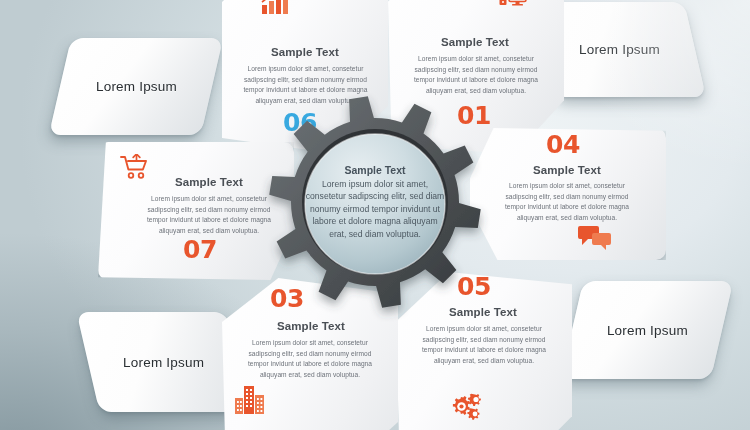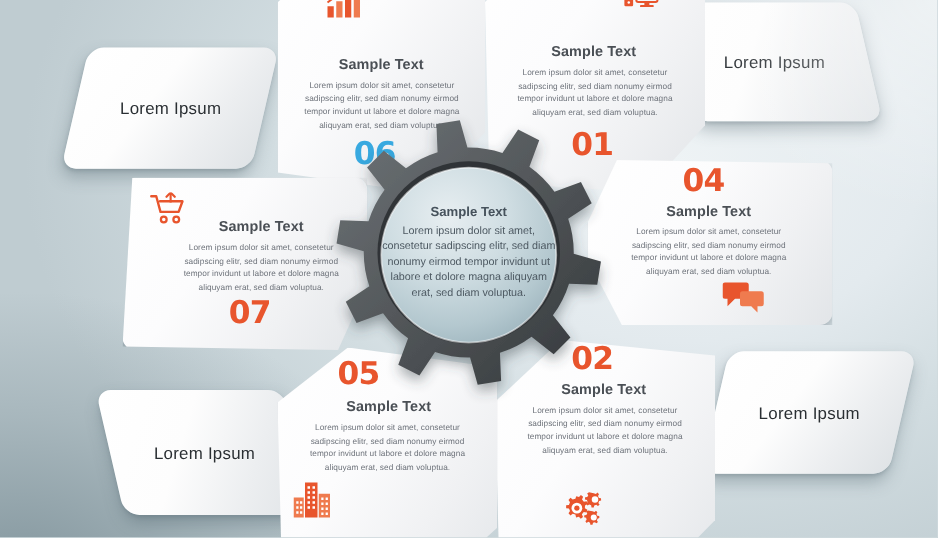--- a/index.html
+++ b/index.html
@@ -154,21 +154,21 @@
           <path d="M2 2 h17 a2 2 0 0 1 2 2 v9 a2 2 0 0 1 -2 2 h-9 l-6 6 v-6 h-2 a2 2 0 0 1 -2 -2 v-9 a2 2 0 0 1 2 -2 z" fill="#e8552d"></path>
           <path d="M16 9 h15 a2 2 0 0 1 2 2 v8 a2 2 0 0 1 -2 2 h-3 v5 l-5 -5 h-7 a2 2 0 0 1 -2 -2 v-8 a2 2 0 0 1 2 -2 z" fill="#ef7b4f"></path>
         </svg>
       </div>
     </div>
   </div>
 
   <div class="hex" style="left:396px;top:272px;width:176px;height:206px;z-index:10;">
     <div class="face" style="clip-path:polygon(30% 0%, 100% 6%, 100% 70%, 70% 96%, 2% 90%, 0% 24%);border-radius:10px;"></div>
     <div class="inner">
-      <div class="num orange" style="position:absolute;left:61px;top:2px;">02</div>
+      <div class="num orange" style="position:absolute;left:61px;top:2px;">05</div>
       <div class="stitle" style="position:absolute;left:12px;top:34px;width:150px;">Sample Text</div>
       <div class="sbody" style="position:absolute;left:18px;top:52px;width:140px;">Lorem ipsum dolor sit amet, consetetur sadipscing elitr, sed diam nonumy eirmod tempor invidunt ut labore et dolore magna aliquyam erat, sed diam voluptua.</div>
       <div style="position:absolute;left:54px;top:120px;width:34px;height:30px;" class="ico">
         <svg viewBox="0 0 34 30">
           <g fill="#e8552d">
             <path d="M11 5 l2.2 .6 1.5-1.7 1.8 1.5-.9 2.1 1.5 1.8 2.2-.4.7 2.3-2 1.1-.1 2.3 2 1.1-.7 2.3-2.2-.4-1.5 1.8.9 2.1-1.8 1.5-1.5-1.7-2.2.6-.6-2.2-2.2-.7-1.7 1.4-1.6-1.7 1.2-1.9-.9-2.1-2.2-.2v-2.4l2.2-.2.9-2.1-1.2-1.9 1.6-1.7 1.7 1.4 2.2-.7z"></path>
             <circle cx="11.5" cy="14.5" r="4.3" fill="#fff"></circle>
             <circle cx="11.5" cy="14.5" r="2.1" fill="#e8552d"></circle>
             <path d="M25 2.5 l1.7 .6 1.3-1.1 1.2 1.3-.8 1.5 .7 1.6 1.7.1.1 1.8-1.6.5-.6 1.6 1 1.3-1.4 1.1-1.3-1-1.6.5-.4 1.7-1.8-.1-.3-1.7-1.5-.7-1.4.9-1.1-1.4 1.1-1.3-.4-1.7-1.7-.4.2-1.8 1.7-.2.8-1.5-.9-1.4 1.5-1z"></path>
             <circle cx="26" cy="7.5" r="2.6" fill="#fff"></circle>
@@ -176,21 +176,21 @@
             <circle cx="25" cy="22" r="2.4" fill="#fff"></circle>
           </g>
         </svg>
       </div>
     </div>
   </div>
 
   <div class="hex" style="left:222px;top:278px;width:176px;height:200px;z-index:10;">
     <div class="face" style="clip-path:polygon(32% 0%, 100% 8%, 100% 72%, 70% 96%, 2% 90%, 0% 22%);border-radius:10px;"></div>
     <div class="inner">
-      <div class="num orange" style="position:absolute;left:48px;top:8px;">05</div>
+      <div class="num orange" style="position:absolute;left:48px;top:8px;">03</div>
       <div class="stitle" style="position:absolute;left:14px;top:42px;width:150px;">Sample Text</div>
       <div class="sbody" style="position:absolute;left:18px;top:60px;width:140px;">Lorem ipsum dolor sit amet, consetetur sadipscing elitr, sed diam nonumy eirmod tempor invidunt ut labore et dolore magna aliquyam erat, sed diam voluptua.</div>
       <div style="position:absolute;left:12px;top:106px;width:34px;height:32px;" class="ico">
         <svg viewBox="0 0 34 32">
           <rect x="10" y="2" width="10" height="28" fill="#e8552d"></rect>
           <rect x="1" y="14" width="8" height="16" fill="#ef7b4f"></rect>
           <rect x="21" y="11" width="9" height="19" fill="#ef7b4f"></rect>
           <g fill="#fff">
             <rect x="12" y="5" width="2" height="2"></rect>
               <rect x="16" y="5" width="2" height="2"></rect>

